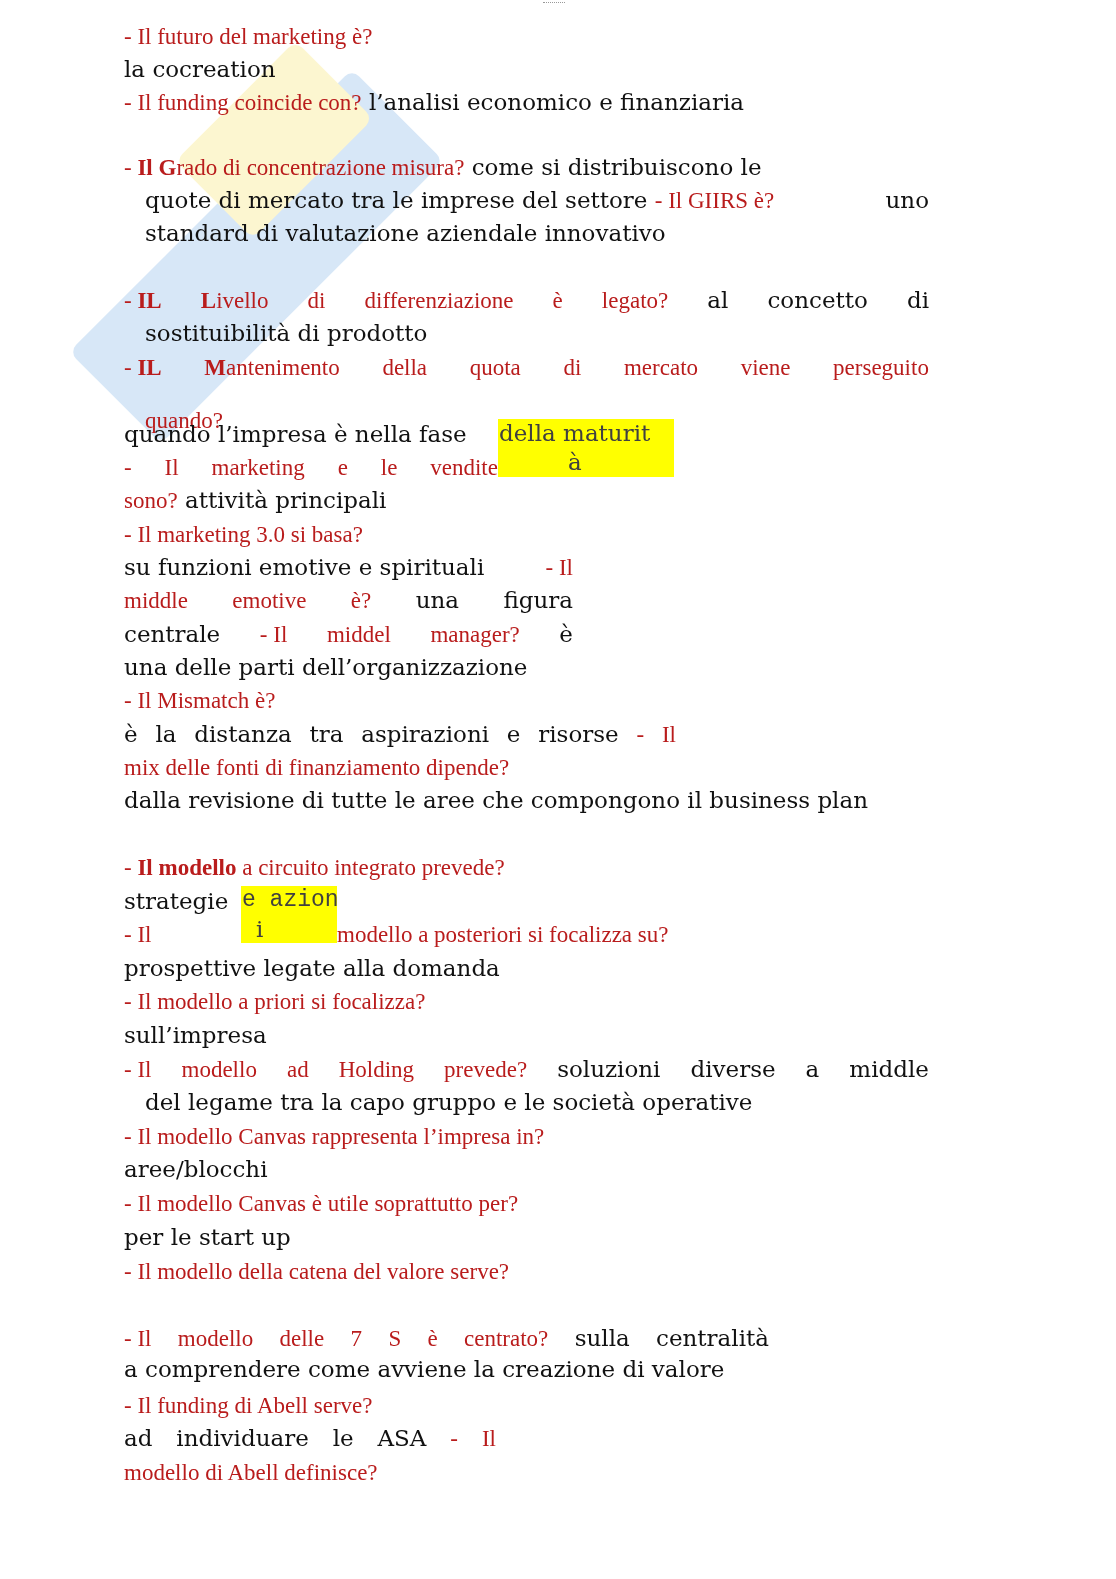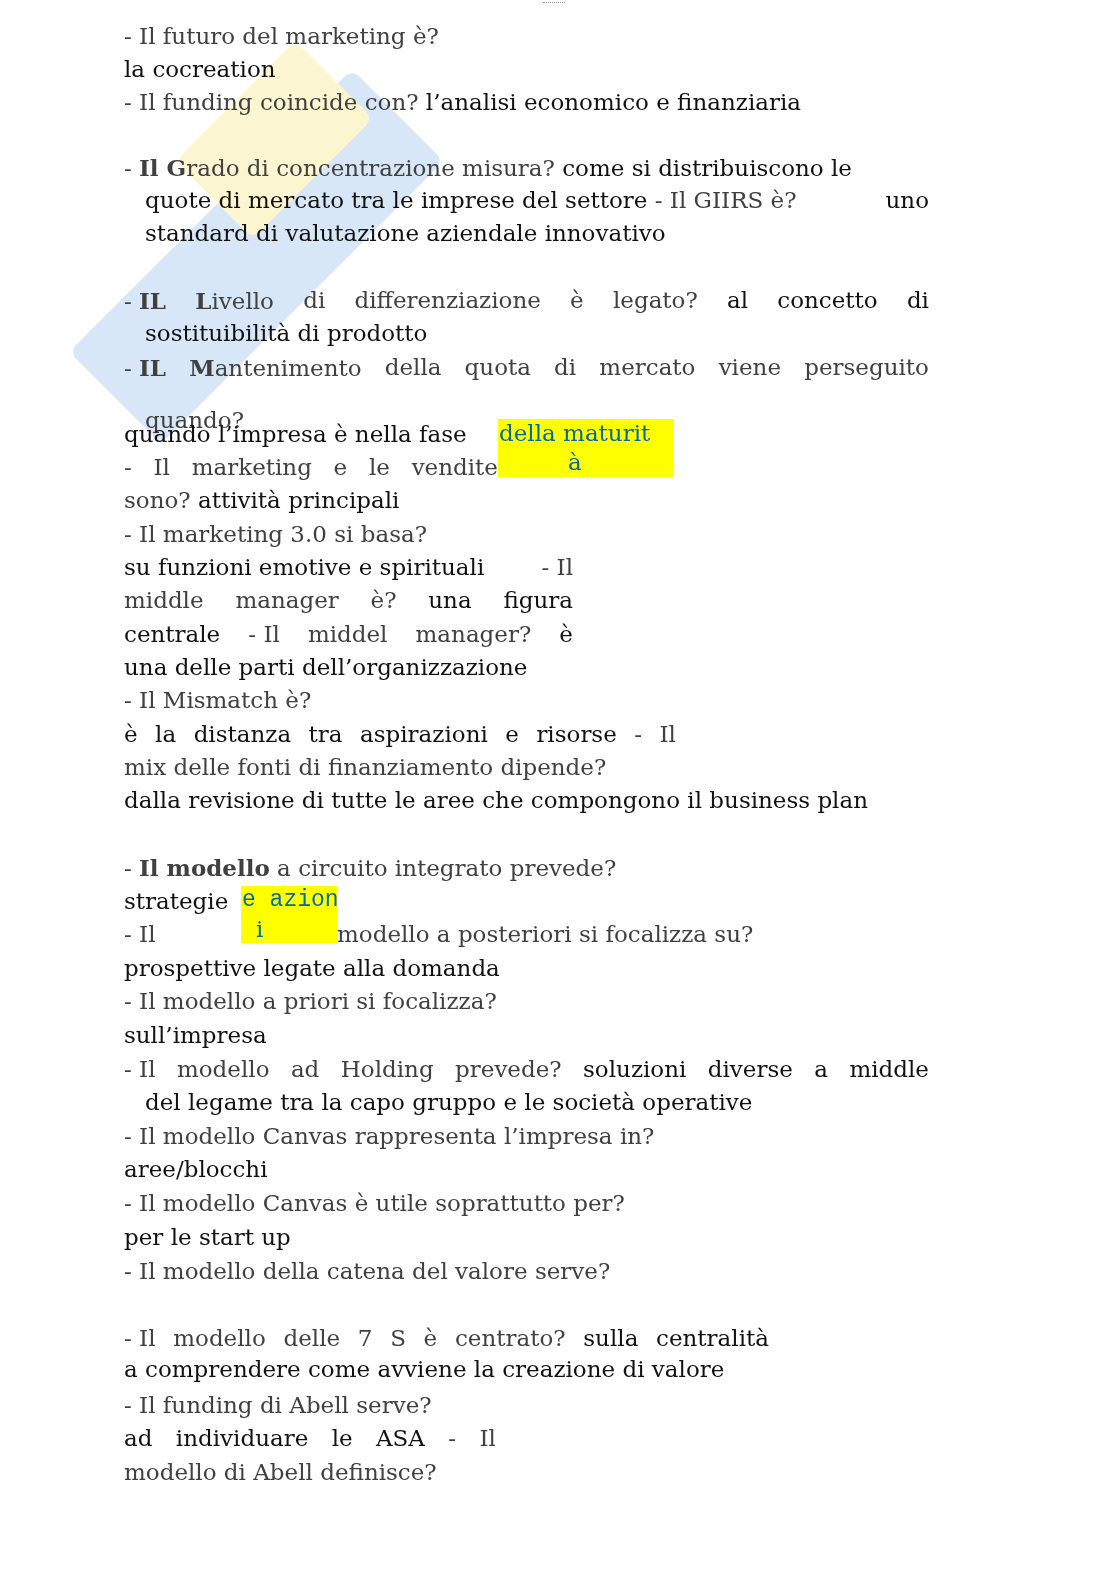--- a/index.html
+++ b/index.html
@@ -4,27 +4,27 @@
 <style>
   html, body { margin:0; padding:0; background:#ffffff; }
   body { width:1116px; height:1579px; position:relative; overflow:hidden;
          font-family:"DejaVu Serif", serif; }
   .page { position:absolute; left:0; top:0; width:1116px; height:1579px; background:#fff; }
   .header-mark { position:absolute; left:543px; top:2px; width:22px; height:2px;
                  border-top:1px dotted #999; }
   .watermark { position:absolute; left:20px; top:40px; width:480px; height:440px; pointer-events:none; opacity:0.18; }
   .line { position:absolute; left:124px; font-size:23px; line-height:33px; white-space:nowrap; color:#111; }
   .ind { left:145px; }
-  .q { color:#404040; }
+  .q { color:#b91c1c;font-family:Liberation Serif, serif; }
   .a { color:#111; }
   .b { font-weight:bold; }
   .just { display:flex; justify-content:space-between; width:805px; }
   .just.ind { width:784px; }
   .hl { position:absolute; background:#ffff00; }
-  .hl-text { position:absolute; font-size:23px; line-height:29px; color:#0369a1; white-space:nowrap; }
+  .hl-text { position:absolute; font-size:23px; line-height:29px; color:#404040; white-space:nowrap; }
 </style>
 </head>
 <body>
 
 <div class="page">
   <div class="header-mark"></div>
 
   <svg class="watermark" viewBox="0 0 480 440">
     <g transform="rotate(-45 240 220)">
       <rect x="40" y="150" width="400" height="130" rx="10" fill="#2a7fd4"></rect>
@@ -89,21 +89,21 @@
     <span class="q">sono?</span><span class="a"> attività principali</span>
   </div>
 
   <div class="line q" style="top:518px">- Il marketing 3.0 si basa?</div>
   <div class="line just" style="top:551px; width:449px;">
     <span class="a">su funzioni emotive e spirituali</span>
     <span class="q">- Il</span>
   </div>
   <div class="line just" style="top:584px; width:449px;">
     <span class="q">middle</span>
-    <span class="q">manager</span>
+    <span class="q">emotive</span>
     <span class="q">è?</span>
     <span class="a">una</span>
     <span class="a">figura</span>
   </div>
   <div class="line just" style="top:618px; width:449px;">
     <span class="a">centrale</span>
     <span class="q">- Il</span>
     <span class="q">middel</span>
     <span class="q">manager?</span>
     <span class="a">è</span>

